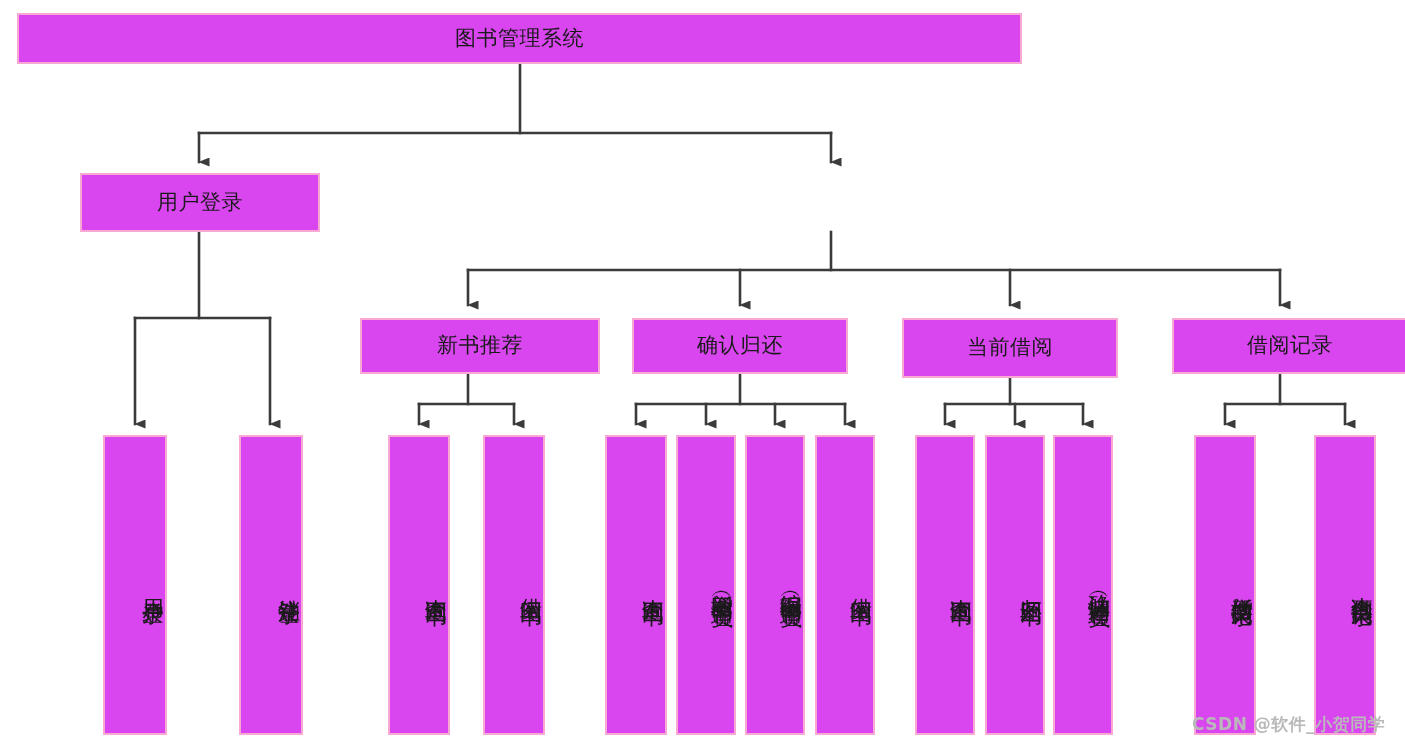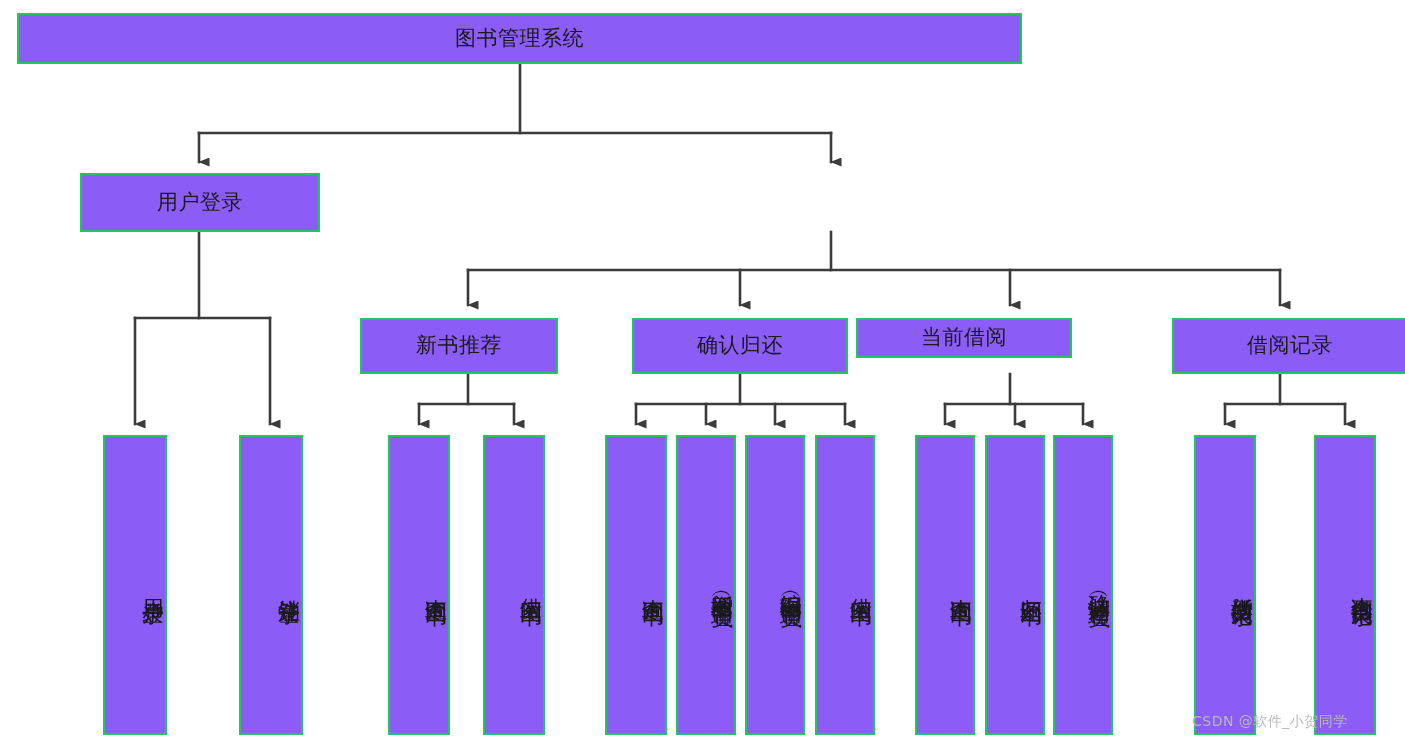--- a/index.html
+++ b/index.html
@@ -22,22 +22,22 @@
     position: absolute;
     left: 0;
     top: 0;
     width: 1405px;
     height: 747px;
     pointer-events: none;
   }
   .node {
     position: absolute;
     box-sizing: border-box;
-    background: #8b5cf6;
-    border: 2px solid #22c55e;
+    background: #d946ef;
+    border: 2px solid #f9a8d4;
     display: flex;
     align-items: center;
     justify-content: center;
     color: #1a1a1a;
     line-height: 1.12;
     z-index: 2;
   }
   .node.h {
     font-size: 21px;
     letter-spacing: 0.5px;
@@ -54,25 +54,26 @@
   }
   .node.v .vtext {
     writing-mode: vertical-rl;
     text-orientation: upright;
     display: block;
     white-space: nowrap;
   }
   .watermark {
     position: absolute;
     color: #b9b9b9;
-    font-size: 14px;
+    font-size: 17px;
     letter-spacing: 0.5px;
     white-space: nowrap;
     z-index: 3;
     font-family: "DejaVu Sans", "Liberation Sans", sans-serif;
+    font-weight: bold;
   }
 </style>
 </head>
 <body>
 
 <div id="canvas">
 
   <svg id="wires" viewBox="0 0 1405 747">
     <defs>
       <marker id="arrowhead" markerWidth="9" markerHeight="11" refX="4.5" refY="10.5" orient="auto" markerUnits="userSpaceOnUse">
@@ -124,27 +125,27 @@
   </svg>
 
   <div class="node h" style="left:17px; top:13px; width:1005px; height:51px;">
     <span>图书管理系统</span>
   </div>
 
   <div class="node h" style="left:80px; top:173px; width:240px; height:59px;">
     <span>用户登录</span>
   </div>
 
-  <div class="node h" style="left:360px; top:318px; width:198px; height:56px;">
+  <div class="node h" style="left:360px; top:318px; width:240px; height:56px;">
     <span>新书推荐</span>
   </div>
   <div class="node h" style="left:632px; top:318px; width:216px; height:56px;">
     <span>确认归还</span>
   </div>
-  <div class="node h" style="left:856px; top:318px; width:216px; height:40px;">
+  <div class="node h" style="left:902px; top:318px; width:216px; height:60px;">
     <span>当前借阅</span>
   </div>
   <div class="node h" style="left:1172px; top:318px; width:236px; height:56px;font-family:Liberation Serif, serif;">
     <span>借阅记录</span>
   </div>
 
   <div class="node v" style="left:103px; top:435px; width:64px; height:300px;">
     <span class="vtext">用户登录</span>
   </div>
   <div class="node v" style="left:239px; top:435px; width:64px; height:300px;">

